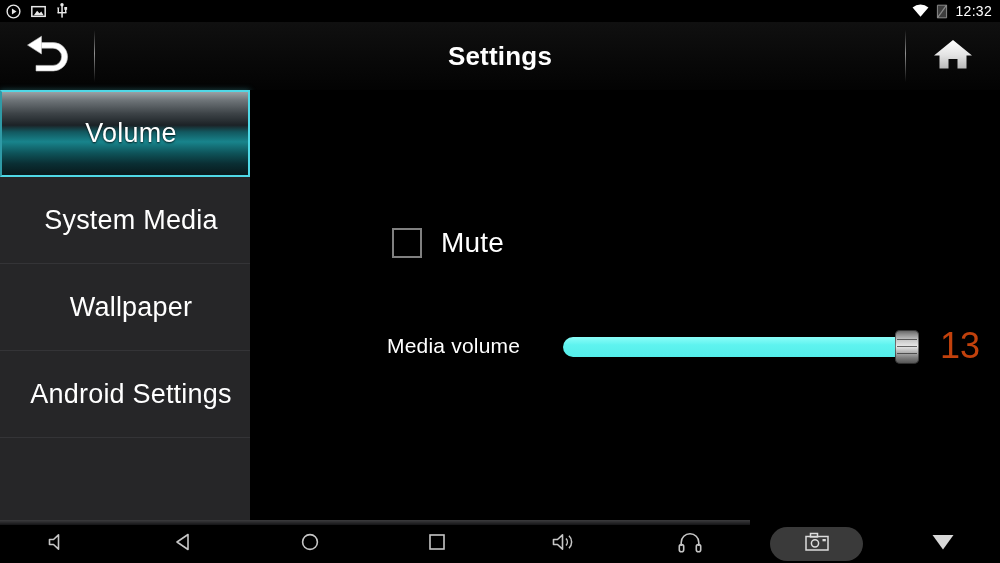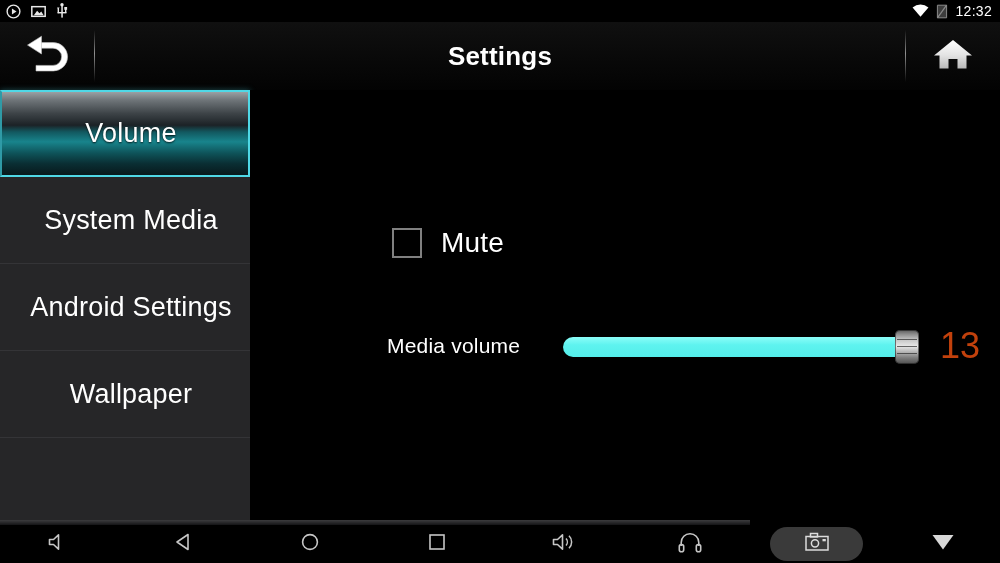--- a/index.html
+++ b/index.html
@@ -339,25 +339,25 @@
     <div class="side-item selected">
       <span class="side-label">Volume</span>
     </div>
 
 
     <div class="side-item">
       <span class="side-label">System Media</span>
     </div>
 
     <div class="side-item">
+      <span class="side-label">Wallpaper</span>
+    </div>
+
+    <div class="side-item">
       <span class="side-label">Android Settings</span>
-    </div>
-
-    <div class="side-item">
-      <span class="side-label">Wallpaper</span>
     </div>
 
   </div>
 
   <div id="content">
 
     <div id="mute-row">
       <div id="mute-checkbox"></div>
       <span id="mute-label">Mute</span>
     </div>

